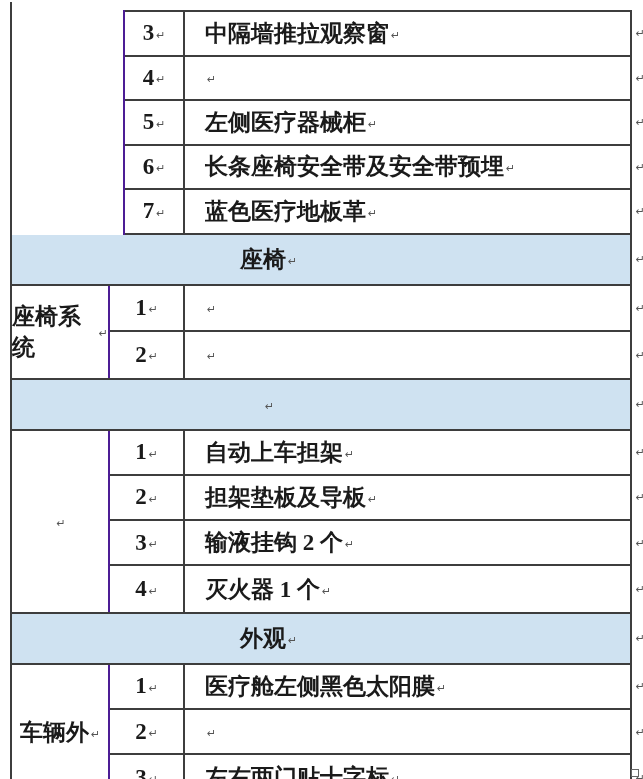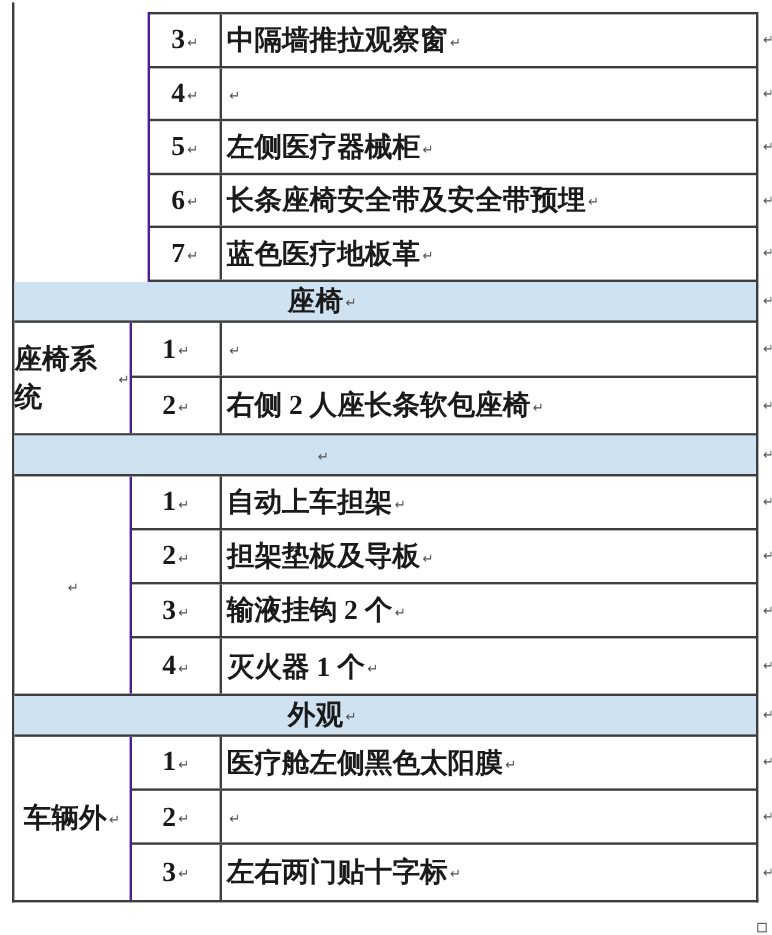--- a/index.html
+++ b/index.html
@@ -50,28 +50,28 @@
   .num-cell {
     flex:0 0 auto; display:flex; align-items:center; justify-content:center;
     font-size:23px; font-weight:700;
   }
   .cont .num-cell { width:58px; }
   .std  .num-cell { width:73px; }
   .desc-cell {
     flex:1 1 auto; min-width:0;
     border-left:2px solid #3d3d3d;
     display:flex; align-items:center;
-    padding-left:4px;
+    padding-left:20px;
     font-size:23px; font-weight:700;
     white-space:nowrap; overflow:hidden;
   }
 
   .hdr {
     position:relative;
-    height:34px;
+    height:51px;
     background:#cfe2f1;
     border-bottom:2px solid #3d3d3d;
     display:flex; align-items:center; justify-content:center;
     padding-right:105px;
     font-size:23px; font-weight:700;
   }
 
   .mk {
     font-family:"DejaVu Sans","Liberation Sans",sans-serif;
     font-size:11px; font-weight:400; color:#555;
@@ -179,21 +179,20 @@
               <span class="mk">↵</span>
             </div>
           <span class="row-end">↵</span>
         </div>
         <div class="row no-bb">
           <div class="num-cell">
               <span>2</span>
               <span class="mk">↵</span>
             </div>
           <div class="desc-cell">
-              <span>右侧 2 人座长条软包座椅</span>
               <span class="mk">↵</span>
             </div>
           <span class="row-end">↵</span>
         </div>
       </div>
     </div>
     <div style="border-top:2px solid #3d3d3d;"></div>
 
     <div class="hdr">
         <span class="mk">↵</span>

